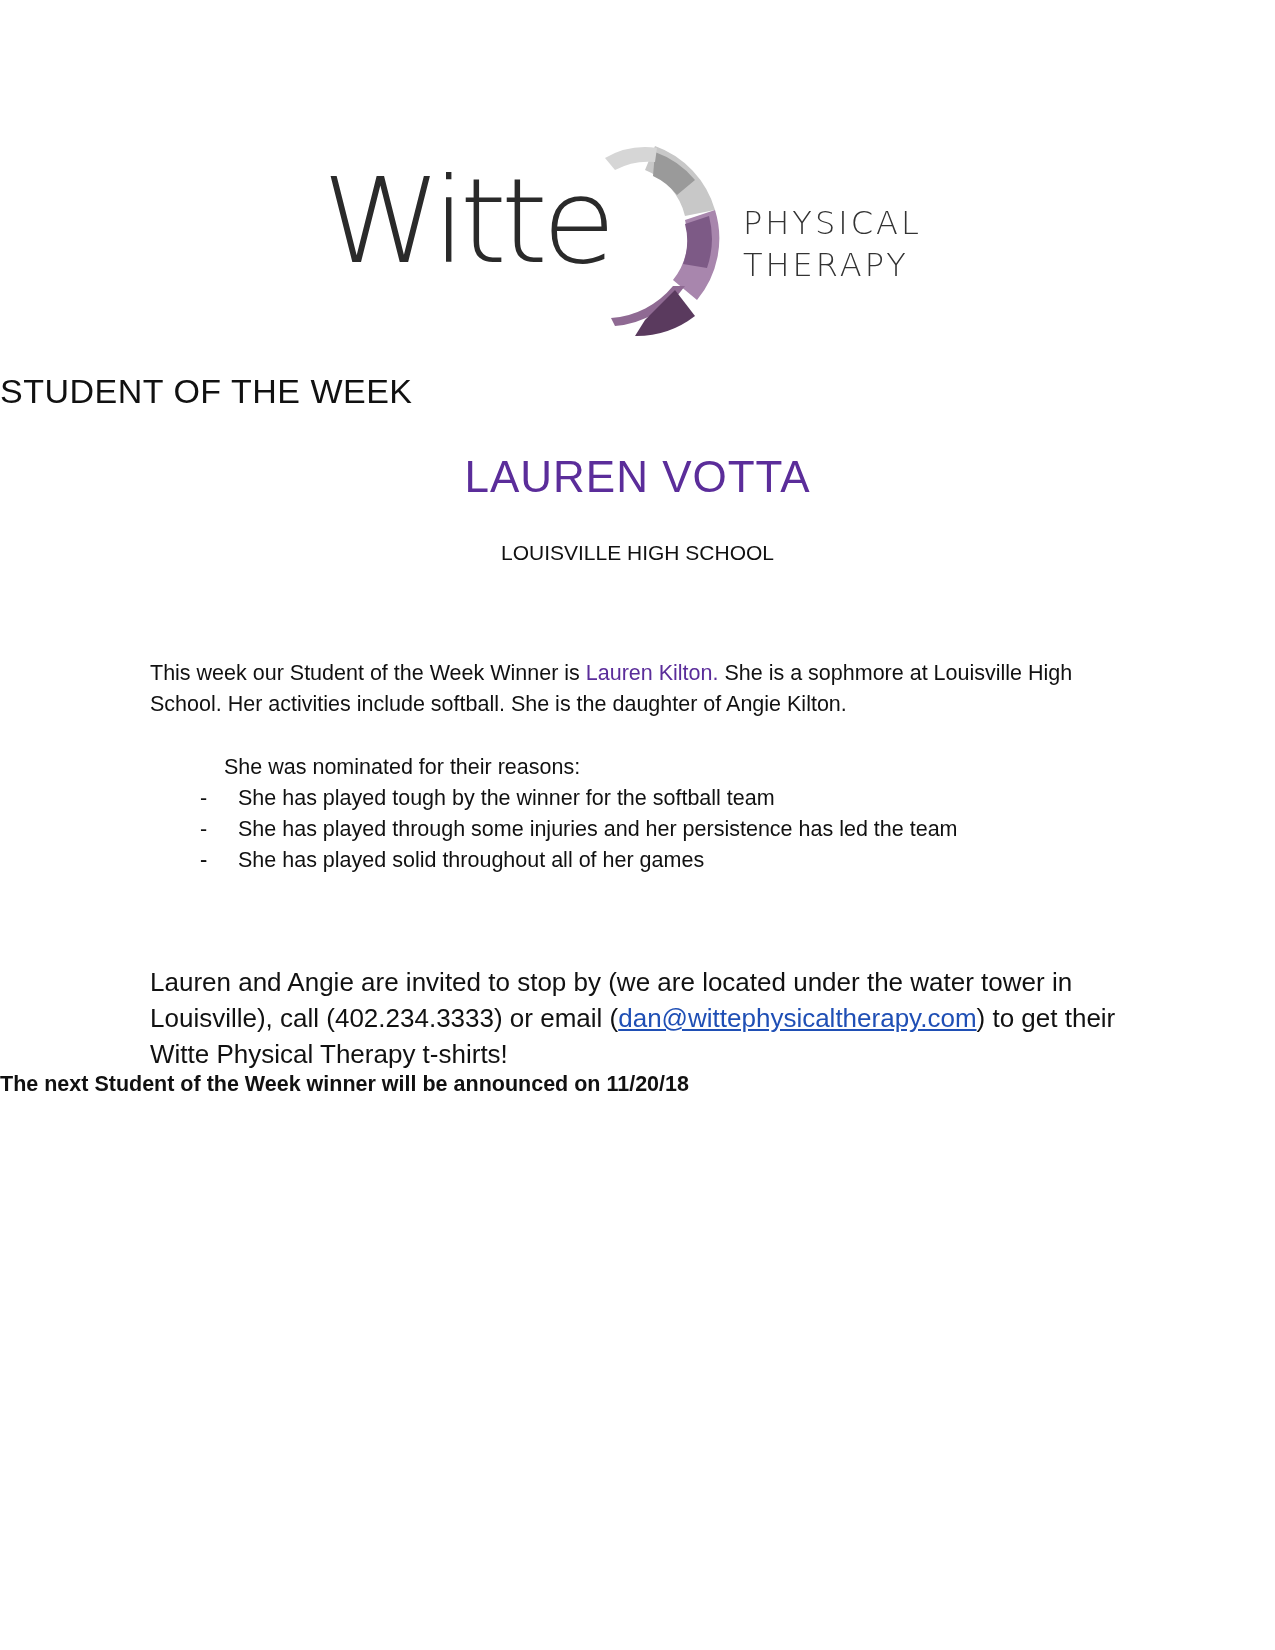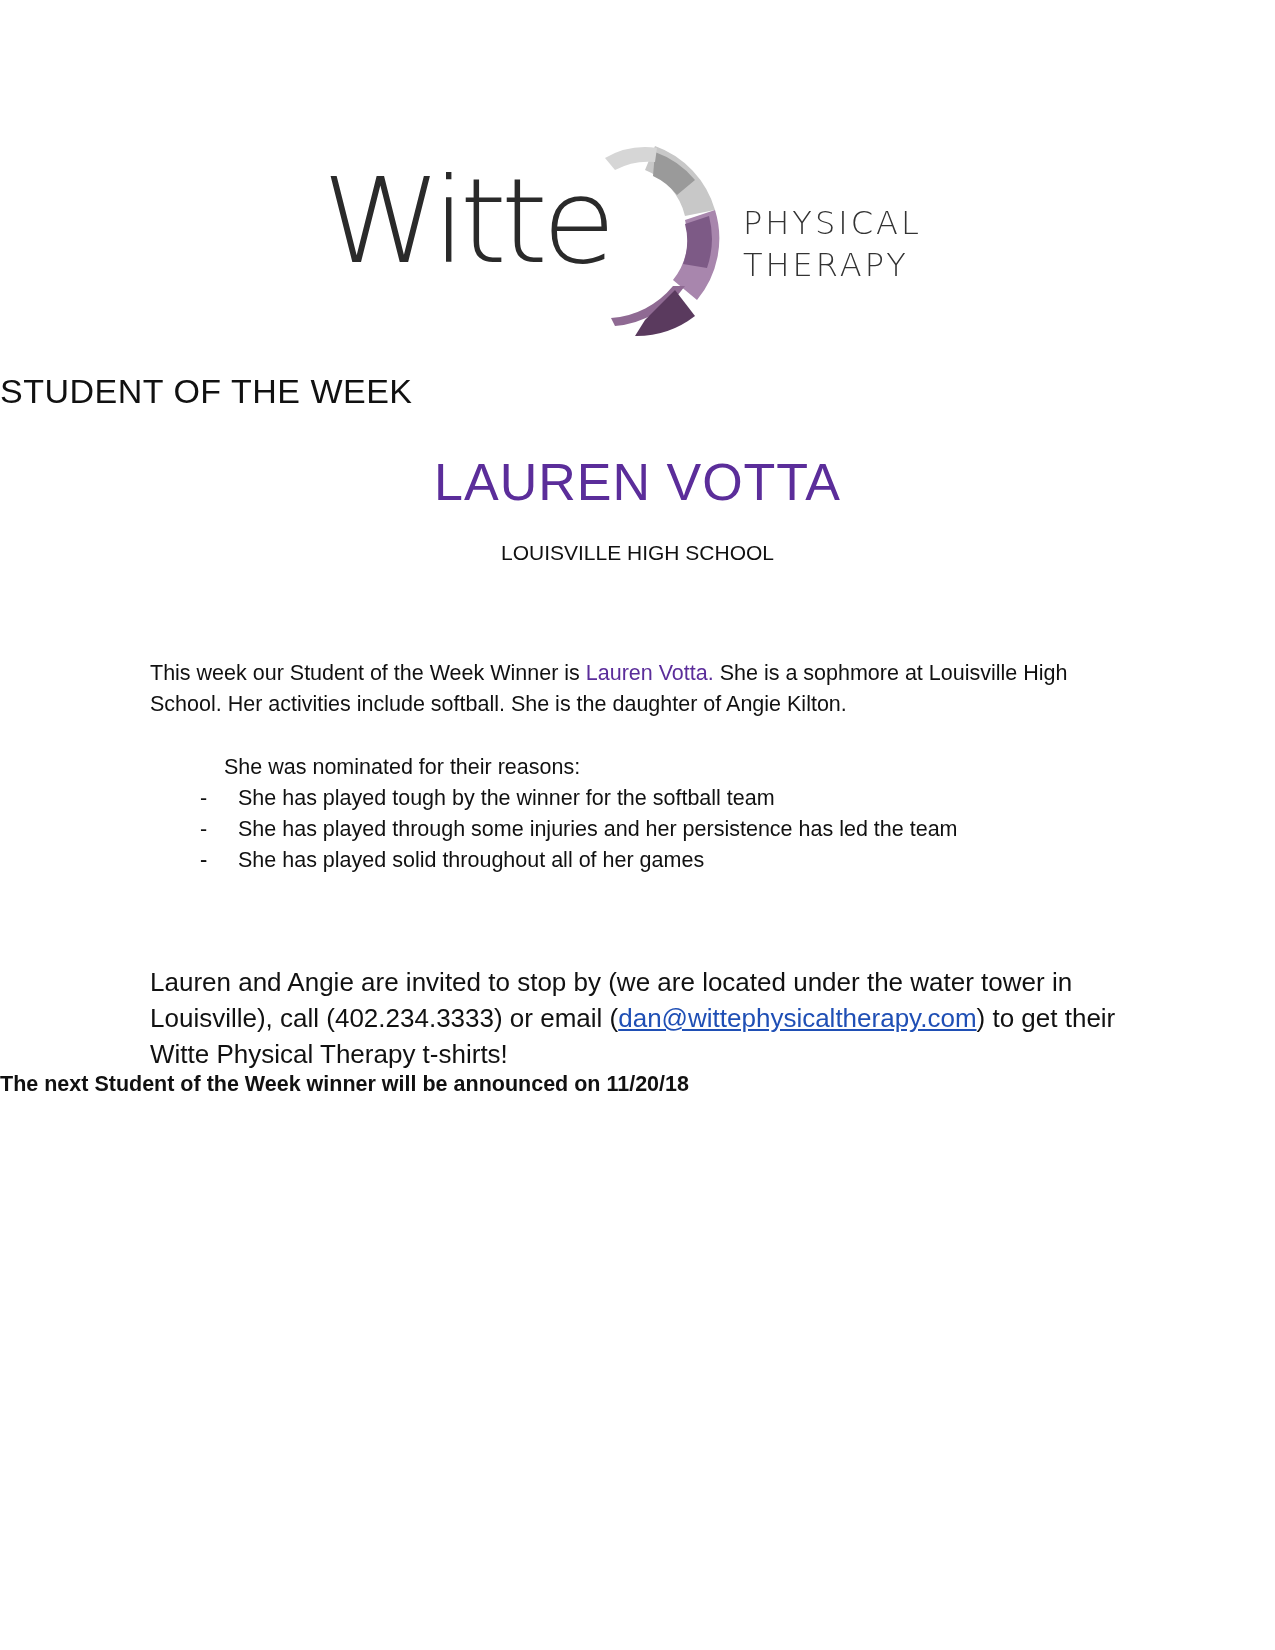--- a/index.html
+++ b/index.html
@@ -2,21 +2,21 @@
 <html><head>
 <meta charset="utf-8">
 <style>
   html, body { margin:0; padding:0; background:#ffffff; }
   body { width:1275px; height:1650px; position:relative; font-family:"Liberation Sans", "DejaVu Sans", sans-serif; color:#111; overflow:hidden; }
   .logo { position:absolute; left:325px; top:140px; width:600px; height:200px; }
   .logo-word { position:absolute; left:0; top:22px; font-family:"DejaVu Sans", sans-serif; font-weight:200; font-size:118px; letter-spacing:-6px; color:#2a2a2a; line-height:1; transform:scaleX(1.02); -webkit-text-stroke:0; }
   .logo-arc { position:absolute; left:250px; top:0; width:180px; height:200px; }
   .logo-sub { position:absolute; left:418px; top:62px; font-family:"DejaVu Sans", sans-serif; font-size:32px; letter-spacing:3px; color:#333; line-height:42px; font-weight:300; }
   .heading { position:absolute; top:372px; left:0; width:1275px; text-align:left; font-size:34px; color:#111; letter-spacing:0.5px; }
-  .name { position:absolute; top:452px; left:0; width:1275px; text-align:center; font-size:52px; color:#5b2d9a; letter-spacing:1px; }
+  .name { position:absolute; top:452px; left:0; width:1275px; text-align:center; font-size:44px; color:#5b2d9a; letter-spacing:1px; }
   .school { position:absolute; top:541px; left:0; width:1275px; text-align:center; font-size:21px; color:#111; }
   .para1 { position:absolute; top:658px; left:150px; width:990px; font-size:21.5px; line-height:31px; color:#111; }
   .purple { color:#5b2d9a; }
   .reasons { position:absolute; top:752px; left:224px; width:900px; font-size:21.5px; line-height:31px; }
   .reasons ul { list-style:none; padding:0; margin:0; }
   .reasons li { position:relative; padding-left:38px; margin-left:0; left:-24px; }
   .reasons li .dash { position:absolute; left:0; }
   .para2 { position:absolute; top:930px; left:150px; width:990px; font-size:26px; line-height:36px; color:#111;margin-top:34px; }
   .link { color:#1f4fb5; text-decoration:underline; }
   .footer-note { position:absolute; top:1072px; left:0; width:1275px; text-align:left; font-weight:bold; font-size:21.5px; color:#111; }
@@ -38,21 +38,21 @@
   <div class="logo-sub">
     <div>PHYSICAL</div>
     <div>THERAPY</div>
   </div>
 </div>
 
 <div class="heading">STUDENT OF THE WEEK</div>
 <div class="name">LAUREN VOTTA</div>
 <div class="school">LOUISVILLE HIGH SCHOOL</div>
 
-<div class="para1"><span>This week our Student of the Week Winner is </span><span class="purple">Lauren Votta.</span><span> She is a sophmore at Louisville High School. Her activities include softball. She is the daughter of Angie Kilton.</span></div>
+<div class="para1"><span>This week our Student of the Week Winner is </span><span class="purple">Lauren Kilton.</span><span> She is a sophmore at Louisville High School. Her activities include softball. She is the daughter of Angie Kilton.</span></div>
 
 <div class="reasons">
   <div>She was nominated for their reasons:</div>
   <ul>
     <li><span class="dash">-</span><span>She has played tough by the winner for the softball team</span></li>
     <li><span class="dash">-</span><span>She has played through some injuries and her persistence has led the team</span></li>
     <li><span class="dash">-</span></li>
     <li><span class="dash">-</span><span>She has played solid throughout all of her games</span></li>
   </ul>
 </div>

